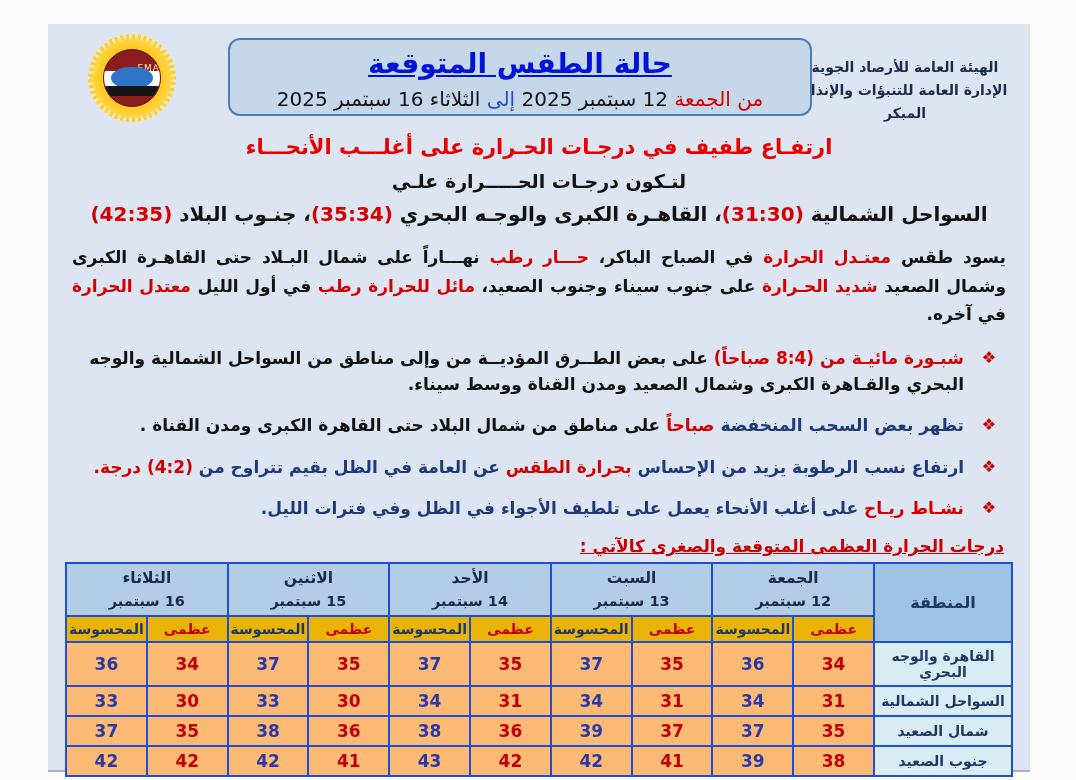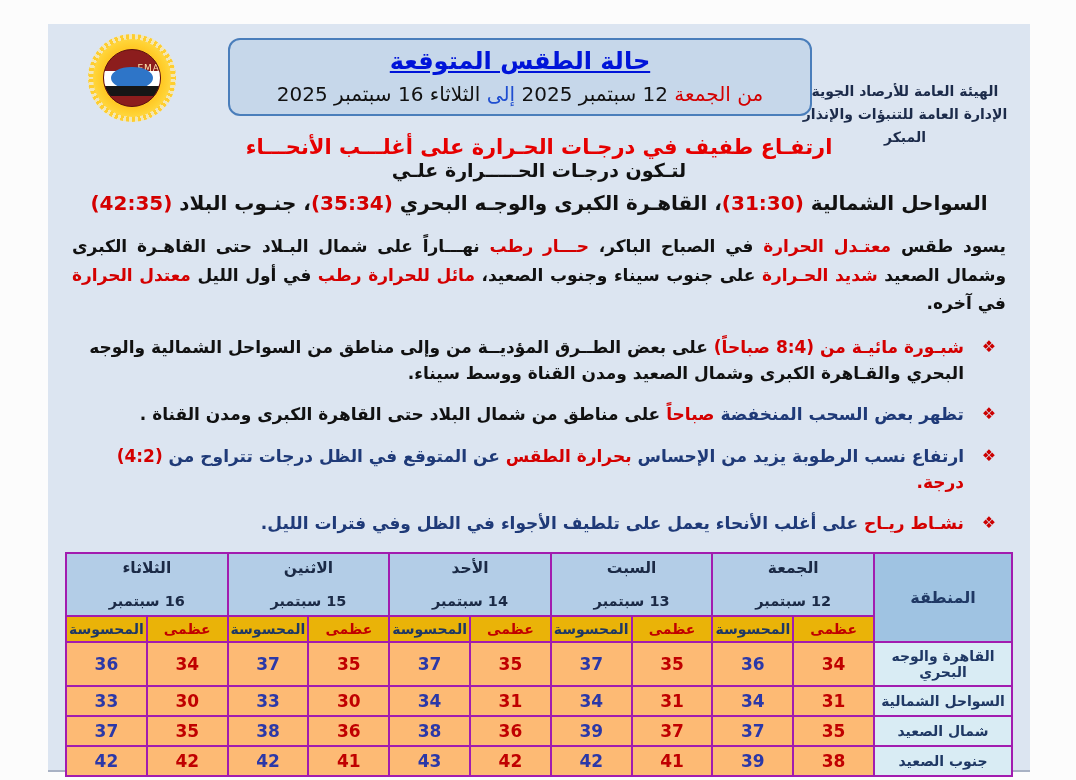--- a/index.html
+++ b/index.html
@@ -8,69 +8,69 @@
     font-family:"DejaVu Sans", sans-serif;overflow:hidden;
   }
   .sheet{
     position:absolute;left:48px;top:24px;width:982px;height:748px;
     background:#dce5f1;border-bottom:2px solid #a9b2c4;direction:rtl;box-sizing:border-box;
   }
   
   .top{position:relative;height:98px;}
   .org{
     position:absolute;top:32px;right:6px;width:238px;text-align:center;
-    color:#1c2b4a;font-weight:bold;font-size:14px;line-height:1.65;margin-top:24px;
+    color:#1c2b4a;font-weight:bold;font-size:14px;line-height:1.65;
   }
   .titlebox{
     position:absolute;left:180px;top:14px;width:584px;height:78px;
     background:#c6d7ea;border:2px solid #4a7ebb;border-radius:12px;
     text-align:center;padding-top:7px;box-sizing:border-box;
   }
-  .box-title{color:#0014d9;font-weight:bold;font-size:24px;text-decoration:underline;}
+  .box-title{color:#0014d9;font-weight:bold;font-size:28px;text-decoration:underline;}
   .box-date{font-size:20px;font-weight:normal;margin-top:7px;color:#111;}
   
   .logo{position:absolute;left:40px;top:10px;width:88px;height:88px;}
   .rays{position:absolute;inset:0;border-radius:50%;
     background:repeating-conic-gradient(#ffce2e 0deg 4deg, #f3e7b6 4deg 8deg);}
   .sun{position:absolute;inset:5px;border-radius:50%;
     background:radial-gradient(circle,#ffae00 25%,#ffd233 65%,#ffe885 100%);}
   .emblem{position:absolute;inset:15px;border-radius:50%;background:#8c1d1d;
     overflow:hidden;border:1px solid #5e1010;}
   .ema{position:absolute;top:13px;width:100%;text-align:right;color:#ffe9b0;
     font-size:9px;font-weight:normal;letter-spacing:1px;}
   .band{position:absolute;top:37%;height:27%;left:-6%;right:-6%;background:#ffffff;}
   .cloud{position:absolute;width:66%;height:150%;top:-28%;left:17%;
     background:#2e75c8;border-radius:50%;}
   .blackarc{position:absolute;top:64%;height:19%;left:0;right:0;background:#161616;}
   
   .headline{text-align:center;color:#e60000;font-weight:bold;font-size:21px;margin-top:13px;}
-  .sub1{text-align:center;font-weight:bold;font-size:19px;color:#111;}
+  .sub1{text-align:center;font-weight:bold;font-size:19px;margin-top:11px;color:#111;}
   .sub2{text-align:center;font-weight:bold;font-size:20px;margin-top:10px;color:#111;}
   .para{margin:17px 24px 0;font-size:17px;font-weight:bold;line-height:1.68;
     text-align:justify;color:#111;}
   
   .bullets{margin:16px 34px 0 26px;list-style:none;padding:0;}
   .bullet{position:relative;padding-right:32px;font-size:17px;font-weight:bold;
     line-height:1.55;margin-bottom:15px;color:#111;}
   .bullet .marker{position:absolute;right:0;top:1px;color:#cc0000;font-size:16px;}
   
   .seg-red{color:#d40000;}
   .seg-black{color:#111111;}
   .seg-navy{color:#1f3a78;}
   .seg-blue{color:#1f4ed0;}
   
   .caption{margin:2px 26px 6px 0;text-align:right;color:#cc0000;font-weight:bold;
     font-size:17px;text-decoration:underline;}
   .temps{width:948px;margin:0 auto;border-collapse:collapse;table-layout:fixed;
     border:1px solid #7da0c4;}
-  .temps th,.temps td{border:2px solid #a21caf;}
+  .temps th,.temps td{border:2px solid #1d4ed8;}
   .region-h{background:#9fc3e2;width:134px;color:#1f3864;font-size:16px;font-weight:bold;margin-top:6px;}
   .day-h{background:#b3cde7;padding:5px 0 6px;}
   .day-name{font-size:15.5px;font-weight:bold;color:#1b2a46;}
-  .day-date{font-size:14.5px;font-weight:bold;color:#1b2a46;margin-top:16px;}
+  .day-date{font-size:14.5px;font-weight:bold;color:#1b2a46;margin-top:6px;}
   .sub{background:#eab308;font-size:14px;font-weight:bold;padding:4px 0;}
   .max-h{color:#c00000;}
   .felt-h{color:#1f3864;}
   .region-c{background:#d9ecf4;color:#1f3864;font-size:14px;font-weight:bold;padding:5px 6px;}
   .num{background:#fdba74;text-align:center;font-size:17px;font-weight:bold;padding:4px 0;}
   .max{color:#c00000;}
   .felt{color:#2b38a8;}
 </style>
 </head>
 <body>
@@ -111,28 +111,29 @@
     <li class="bullet">
       <span class="marker">❖</span>
       <span><span class="seg-red">شبـورة مائيـة من (8:4 صباحاً) </span><span class="seg-black">على بعض الطــرق المؤديــة من وإلى مناطق من السواحل الشمالية والوجه البحري والقـاهرة الكبرى وشمال الصعيد ومدن القناة ووسط سيناء.</span></span>
     </li>
     <li class="bullet">
       <span class="marker">❖</span>
       <span><span class="seg-navy">تظهر بعض السحب المنخفضة </span><span class="seg-red">صباحاً </span><span class="seg-black">على مناطق من شمال البلاد حتى القاهرة الكبرى ومدن القناة .</span></span>
     </li>
     <li class="bullet">
       <span class="marker">❖</span>
-      <span><span class="seg-navy">ارتفاع نسب الرطوبة يزيد من الإحساس </span><span class="seg-red">بحرارة الطقس </span><span class="seg-navy">عن المتوقع في الظل درجات تتراوح من </span><span class="seg-red">(4:2) درجة.</span></span>
+      <span><span class="seg-navy">ارتفاع نسب الرطوبة يزيد من الإحساس </span><span class="seg-red">بحرارة الطقس </span><span class="seg-navy">عن العامة في الظل بقيم تتراوح من </span><span class="seg-red">(4:2) درجة.</span></span>
     </li>
     <li class="bullet">
       <span class="marker">❖</span>
       <span><span class="seg-red">نشـاط ريـاح </span><span class="seg-navy">على أغلب الأنحاء يعمل على تلطيف الأجواء في الظل وفي فترات الليل.</span></span>
     </li>
   </ul>
 
+  <div class="caption">درجات الحرارة العظمى المتوقعة والصغرى كالآتي :</div>
 
   <table class="temps">
     <thead>
       <tr>
         <th class="region-h" rowspan="2">المنطقة</th>
         <th class="day-h" colspan="2">
           <div class="day-name">الجمعة</div>
           <div class="day-date">12 سبتمبر</div>
         </th>
         <th class="day-h" colspan="2">

